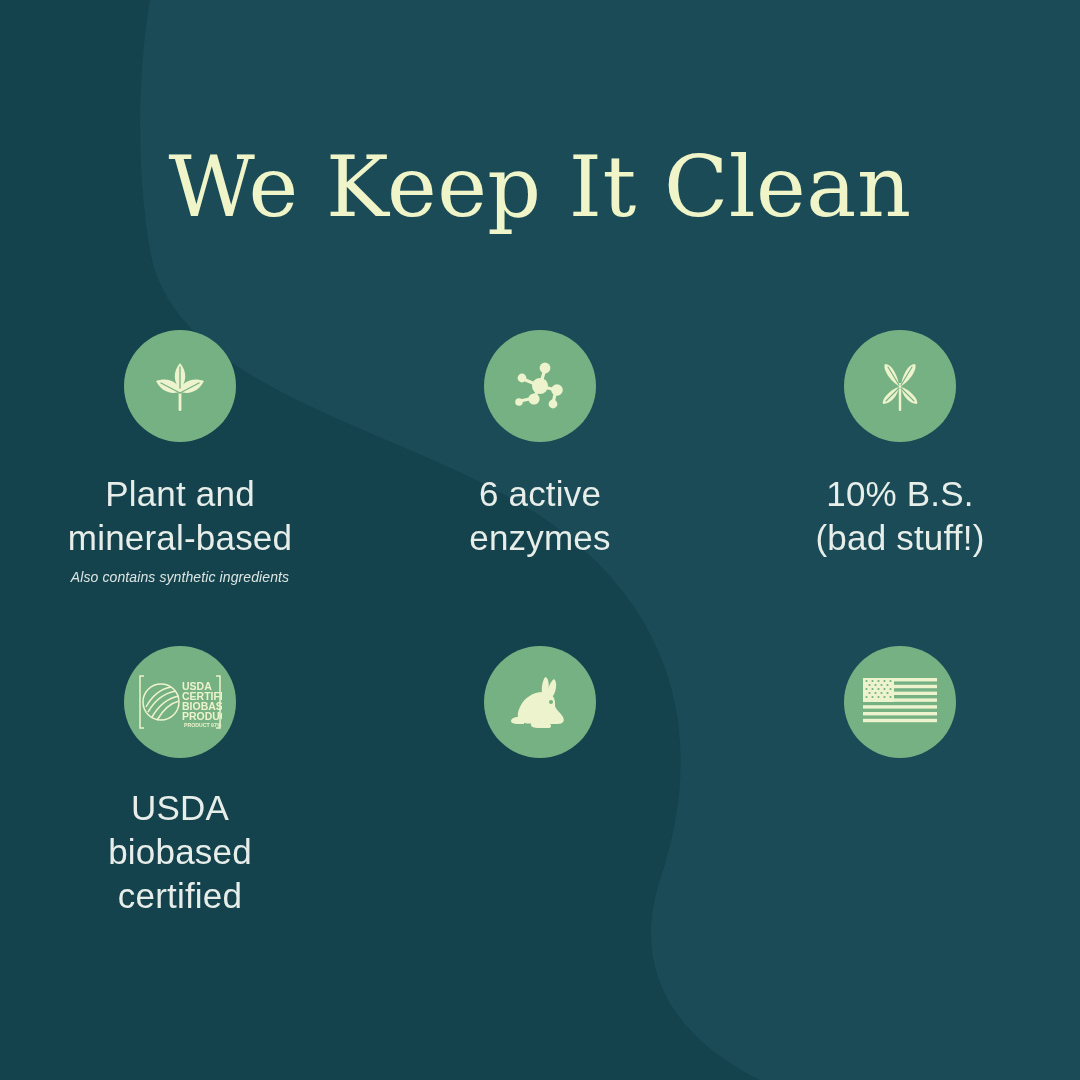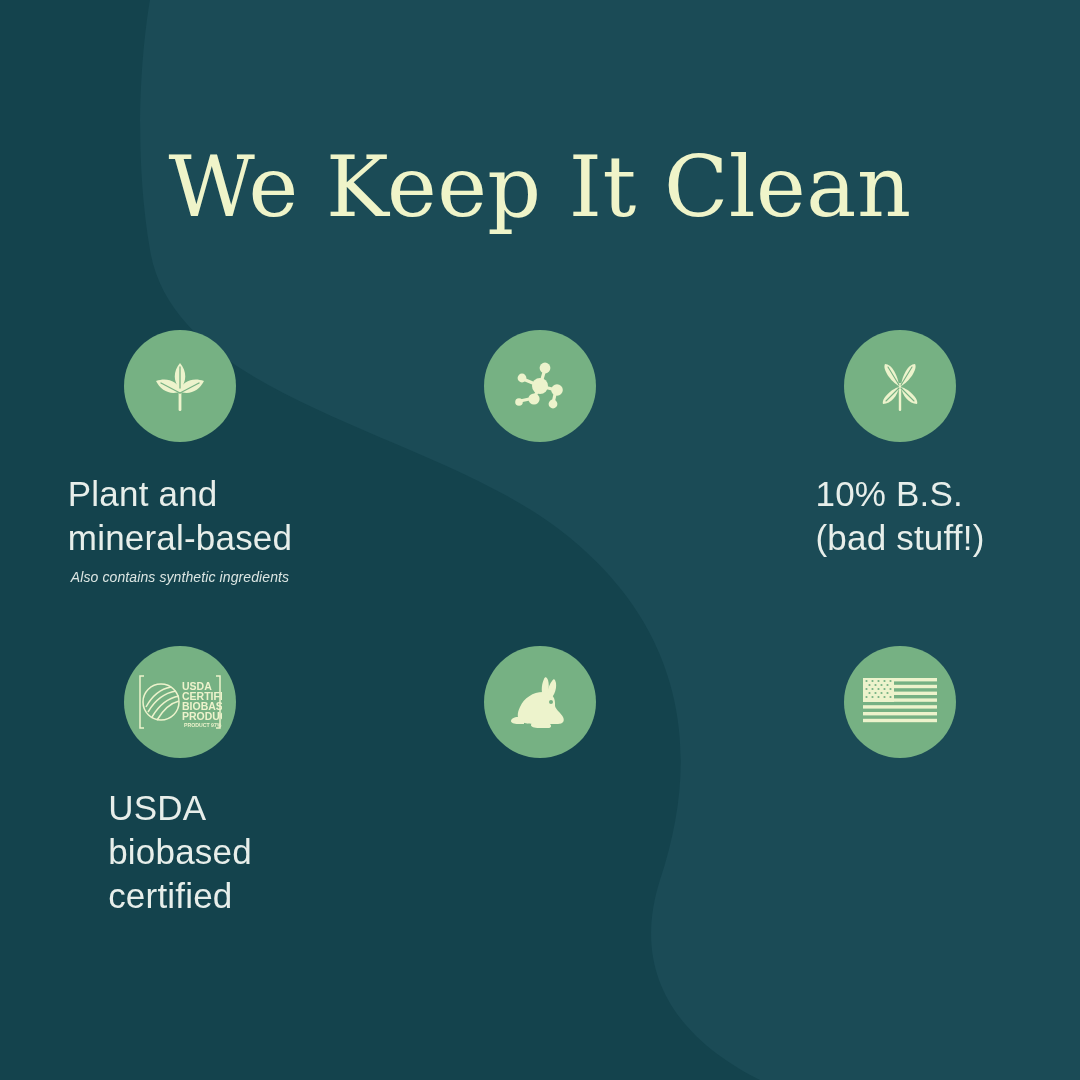--- a/index.html
+++ b/index.html
@@ -51,20 +51,21 @@
     display:grid;
     grid-template-columns:repeat(3, 360px);
     grid-template-rows:300px 300px;
     row-gap:16px;
   }
 
   .feature {
     display:flex;
     flex-direction:column;
     align-items:center;
+    text-align:center;
     padding:0 18px;
   }
 
   .icon-circle {
     width:112px; height:112px;
     border-radius:50%;
     background:#76B183;
     display:flex;
     align-items:center;
     justify-content:center;
@@ -157,20 +158,22 @@
               <circle cx="35" cy="12" r="5.4"></circle>
               <circle cx="12" cy="22" r="4.4"></circle>
               <circle cx="47" cy="34" r="5.8"></circle>
               <circle cx="24" cy="43" r="5.6"></circle>
               <circle cx="9" cy="46" r="3.8"></circle>
               <circle cx="43" cy="48" r="4.4"></circle>
             </g>
           </svg>
         </span>
       </div>
+      <div class="feature-label">6 active
+enzymes</div>
       <div class="feature-note"></div>
     </div>
 
     <div class="feature row1">
       <div class="icon-circle">
         <span>
           <svg width="58" height="58" viewBox="0 0 58 58">
             <g fill="#EDF3CC">
               <path d="M28,29 C20,25 11,12 14,7 C21,7 27,19 28,29 Z"></path>
               <path d="M30,29 C38,25 47,12 44,7 C37,7 31,19 30,29 Z"></path>

